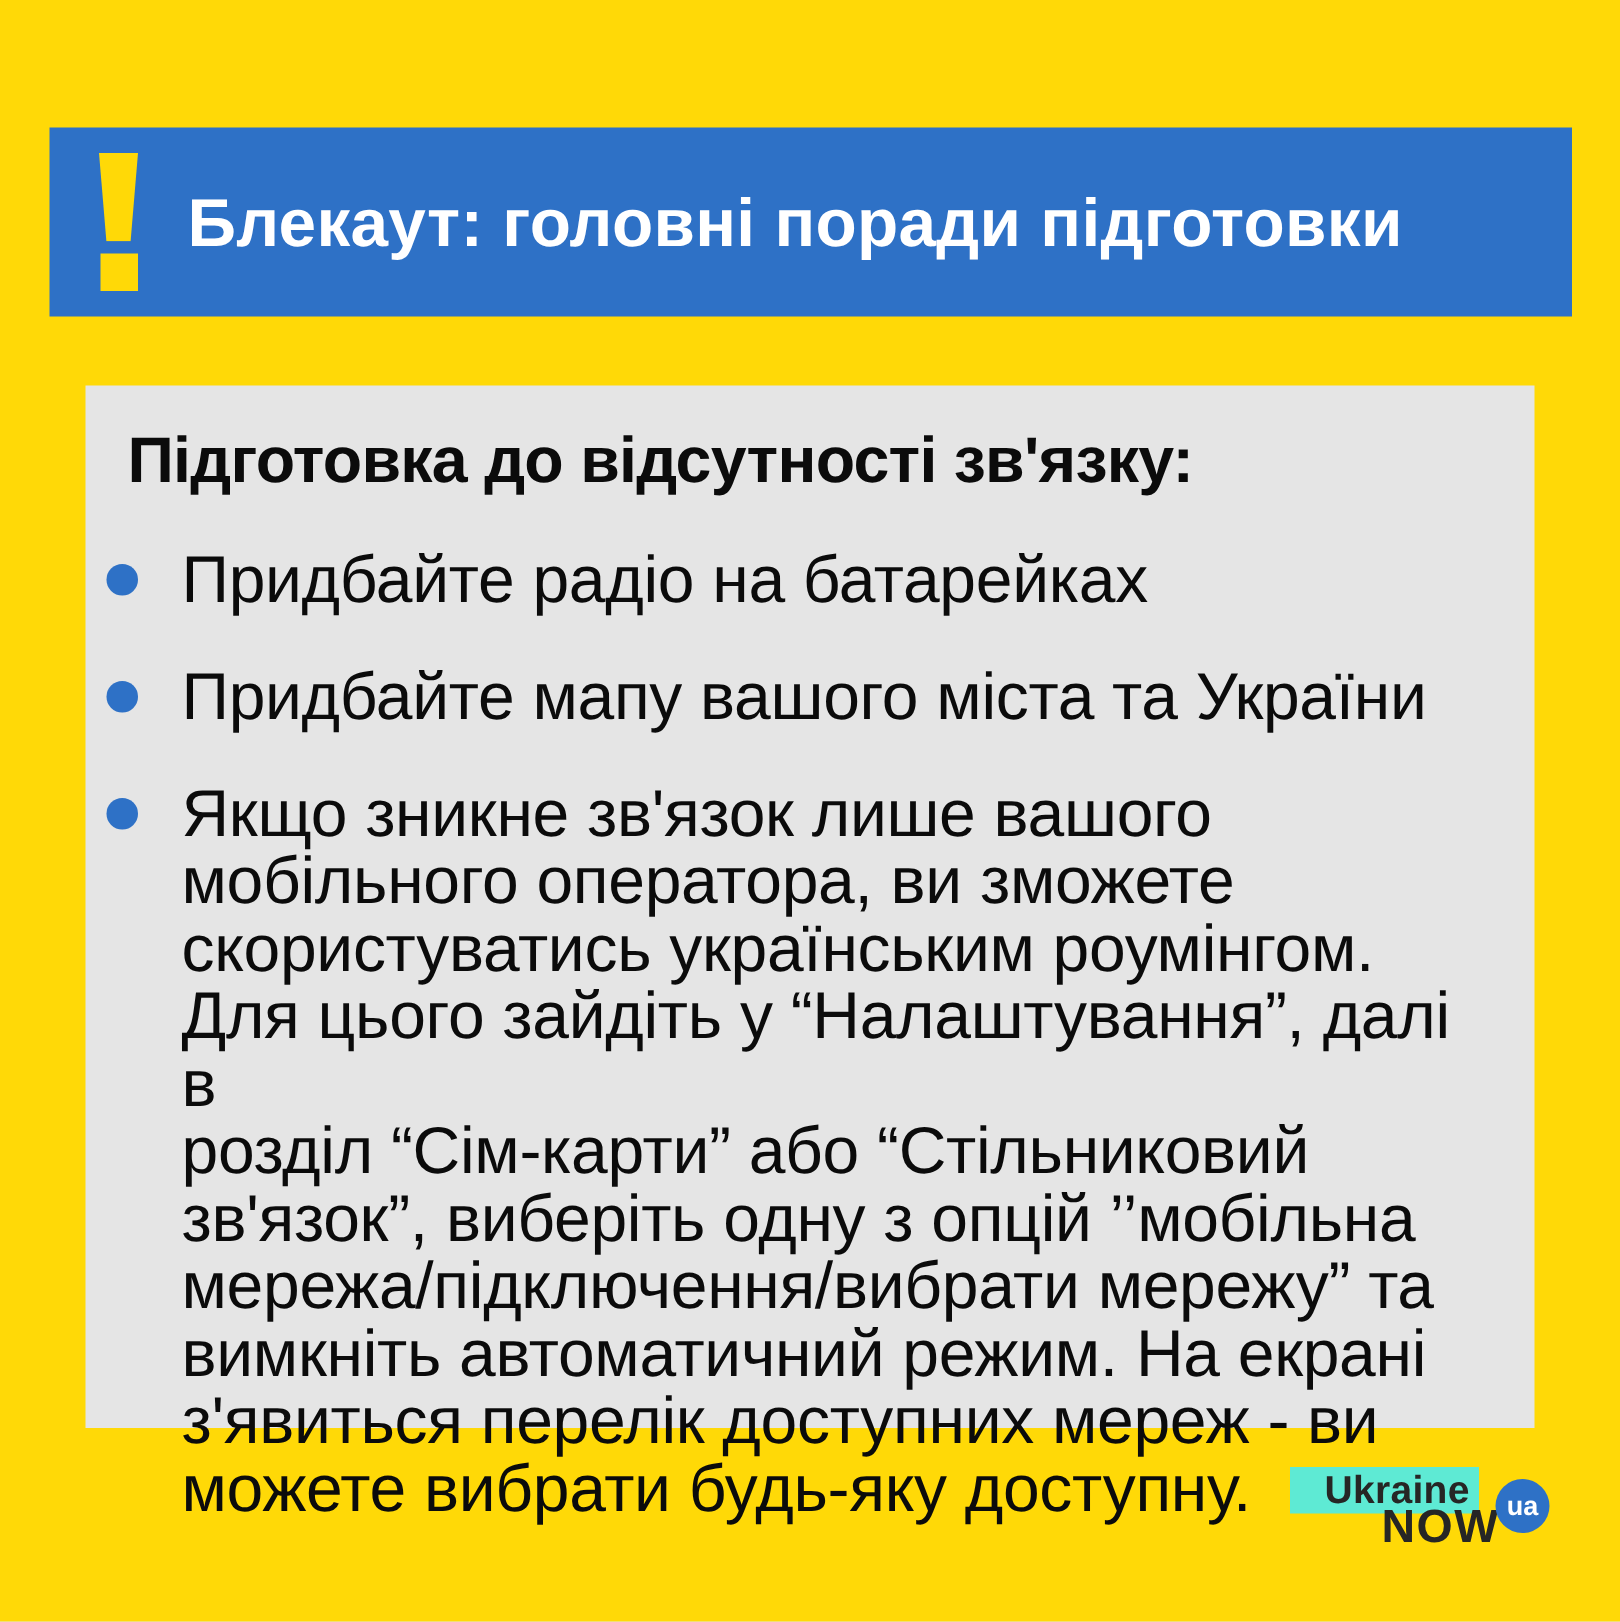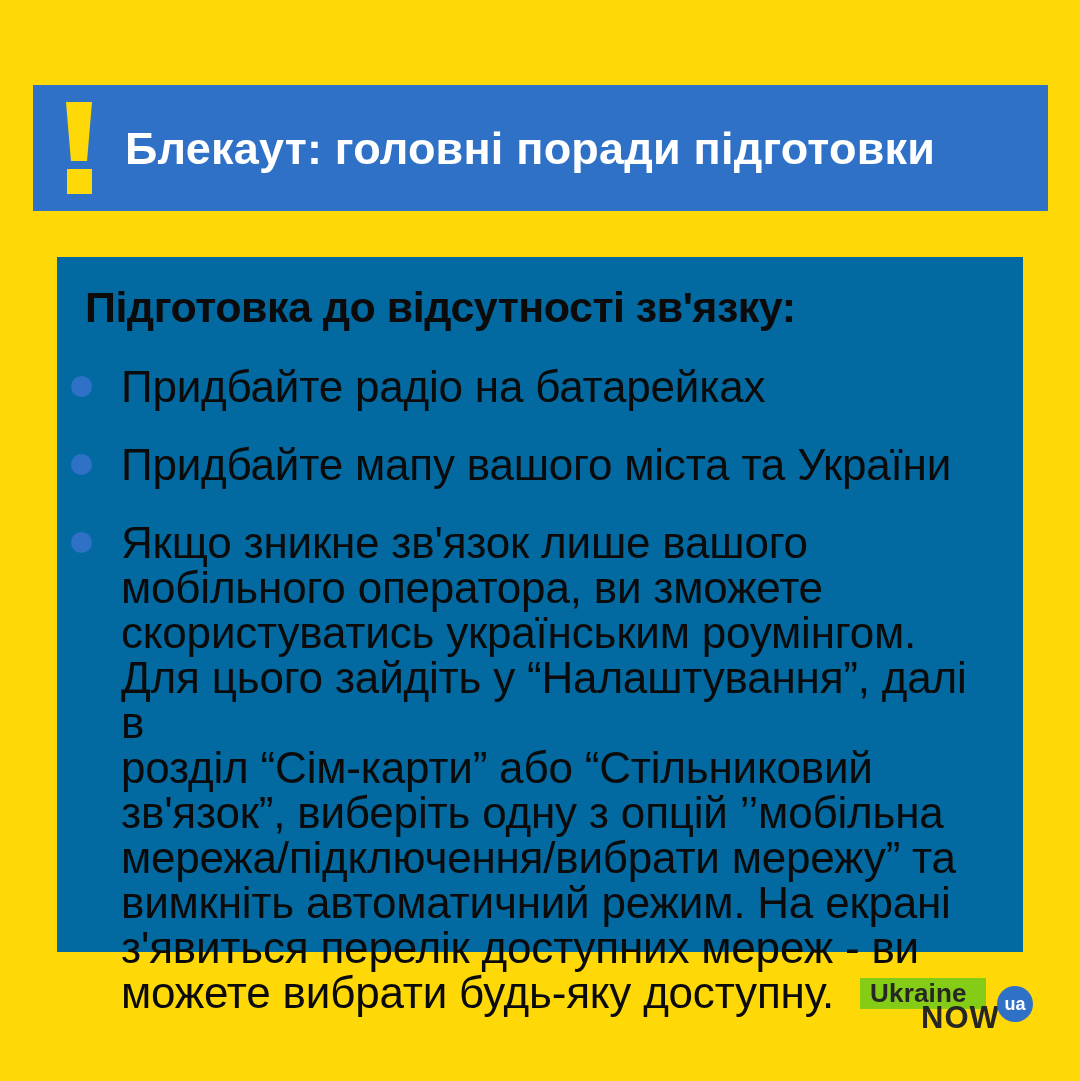--- a/index.html
+++ b/index.html
@@ -45,21 +45,21 @@
     font-size: 45px;
     line-height: 53px;
     letter-spacing: 0.2px;
   }
 
   
   .card {
     position: absolute;
     left: 57px; top: 257px;
     width: 966px; height: 695px;
-    background: #0369a1;
+    background: #e5e5e5;
     padding: 26px 30px 0 0;
   }
   .card-heading {
     margin-left: 28px;
     font-size: 43px;
     font-weight: bold;
     color: #0b0b0b;
     letter-spacing: -0.5px;
   }
   .bullets {
@@ -86,24 +86,24 @@
     letter-spacing: -0.2px;
     white-space: pre-line;
   }
 
   
   .logo { position: absolute; left: 0; top: 0; width: 1080px; height: 1081px; pointer-events: none; }
   .logo-box {
     position: absolute;
     left: 860px; top: 978px;
     width: 126px; height: 31px;
-    background: #84cc16;
+    background: #5eead4;
     display: flex;
     align-items: flex-end;
-    padding-left: 10px;
+    padding-left: 23px;
   }
   .logo-ukraine {
     font-weight: bold;
     font-size: 26px;
     color: #262625;
     letter-spacing: 0.2px;
   }
   .logo-now {
     position: absolute;
     left: 921px; top: 1002px;

